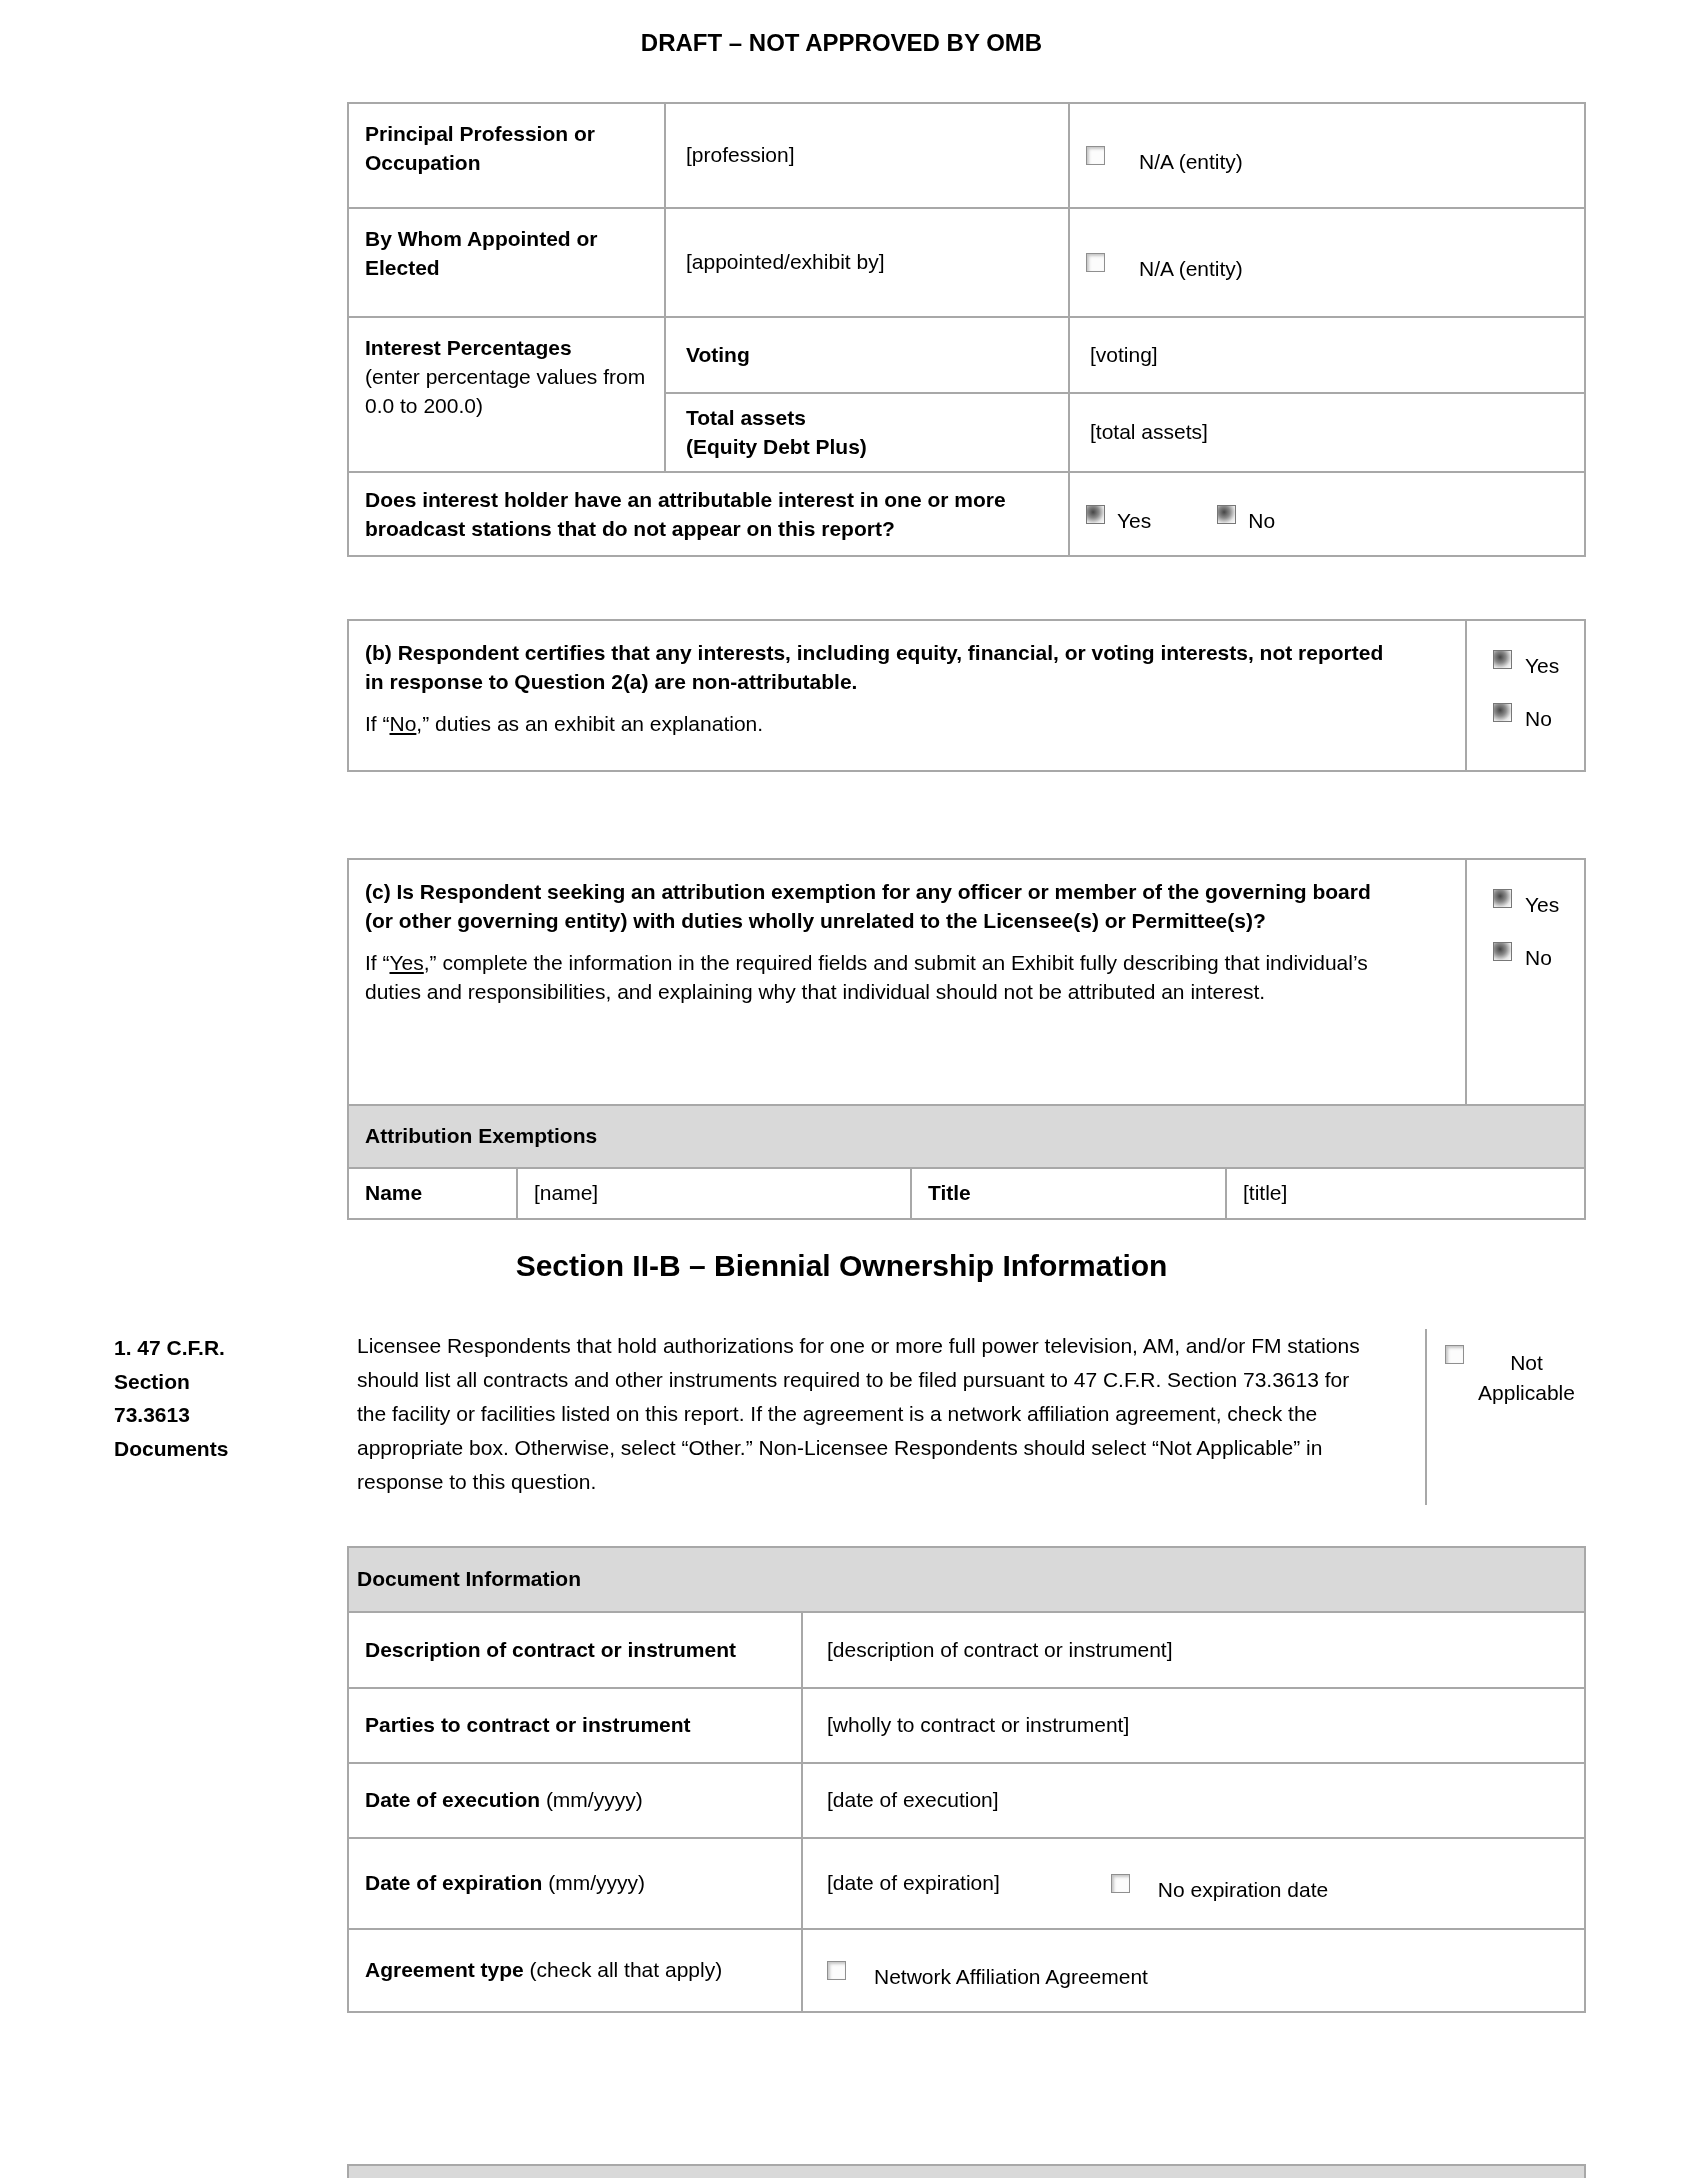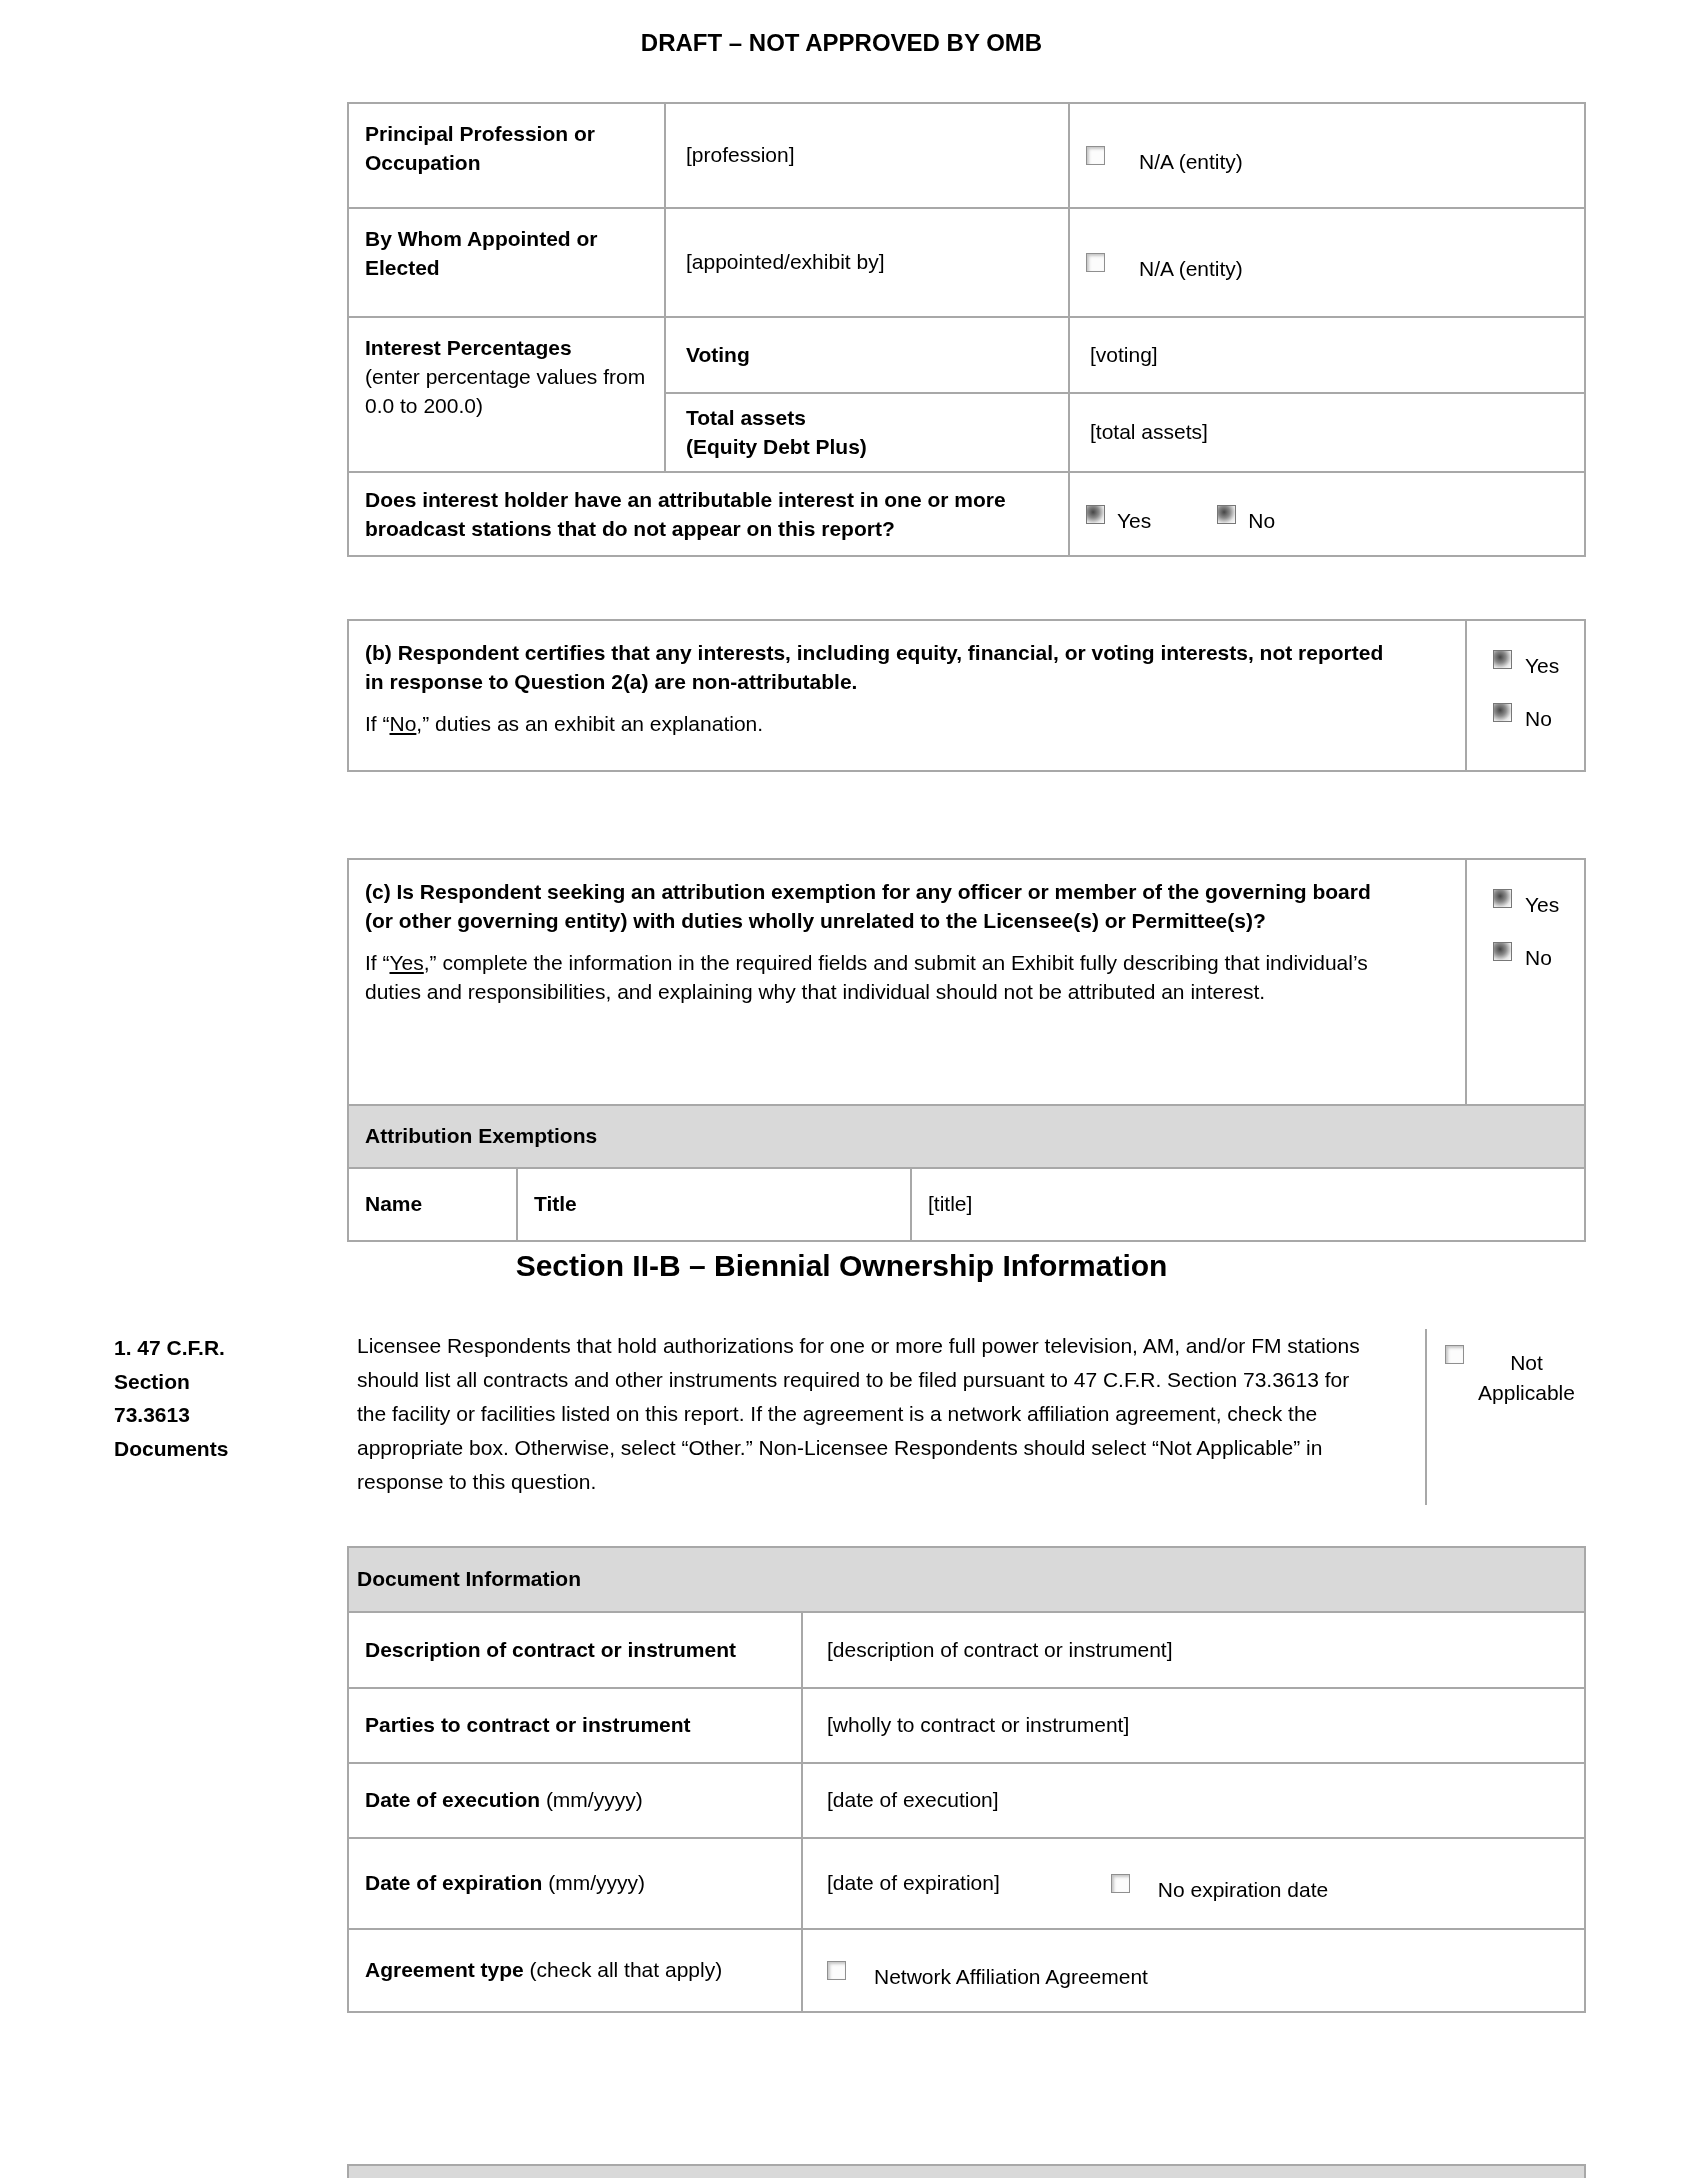--- a/index.html
+++ b/index.html
@@ -42,21 +42,21 @@
   .qmain p { max-width:1035px; }
   .qif { margin-top:13px; }
   .qyn { border-left:2px solid var(--bc); padding:24px 0 0 26px; display:flex; flex-direction:column; gap:24px; }
   .yni { display:flex; align-items:center; gap:13px; }
   .tb { left:347px; top:619px; min-height:153px; }
   .tcwrap { left:347px; top:810px; width:1239px; }
   .tcwrap .qtbl { min-height:248px; width:100%;margin-top:48px; }
 
   .band { background:var(--band); border:2px solid var(--bc); border-top:none; height:63px;
           display:flex; align-items:center; padding-left:16px; font-weight:bold; }
-  .namerow { display:grid; grid-template-columns:169px 394px 315px auto; border:2px solid var(--bc); border-top:none; height:73px; }
+  .namerow { display:grid; grid-template-columns:169px 394px 315px auto; border:2px solid var(--bc); border-top:none; height:51px; }
   .namerow > div { border-right:2px solid var(--bc); display:flex; align-items:center; padding:0 16px; }
   .namerow > div:last-child { border-right:none; }
 
   .sechead { top:1245px; left:0; width:1683px; text-align:center; font-weight:bold; font-size:30px; }
 
   .sideb { left:114px; top:1331px; width:150px; font-weight:bold; line-height:1.6; }
   .item1 { left:347px; top:1329px; width:1239px; display:flex; align-items:stretch; }
   .ipara { flex:0 0 1078px; padding:0 44px 6px 10px; line-height:1.62; }
   .ina { border-left:2px solid var(--bc); flex:1 1 auto; padding:16px 4px 0 18px; display:flex; align-items:flex-start; gap:10px; }
   .natext { width:105px; text-align:center; line-height:1.45; position:relative; top:3px; }
@@ -167,20 +167,21 @@
           </span>
       </div>
     </div>
 
     <div class="band">
       <span>Attribution Exemptions</span>
     </div>
 
     <div class="namerow">
       <div class="b">Name</div>
+      <div>[name]</div>
       <div class="b">Title</div>
       <div>[title]</div>
     </div>
   </div>
 
   <div class="abs sechead">Section II-B – Biennial Ownership Information</div>
 
   <div class="abs sideb">1.  47 C.F.R. Section 73.3613 Documents</div>
   <div class="abs item1">
     <div class="ipara">Licensee Respondents that hold authorizations for one or more full power television, AM, and/or FM stations should list all contracts and other instruments required to be filed pursuant to 47 C.F.R. Section 73.3613 for the facility or facilities listed on this report.  If the agreement is a network affiliation agreement, check the appropriate box.  Otherwise, select “Other.”  Non-Licensee Respondents should select “Not Applicable” in response to this question.</div>

